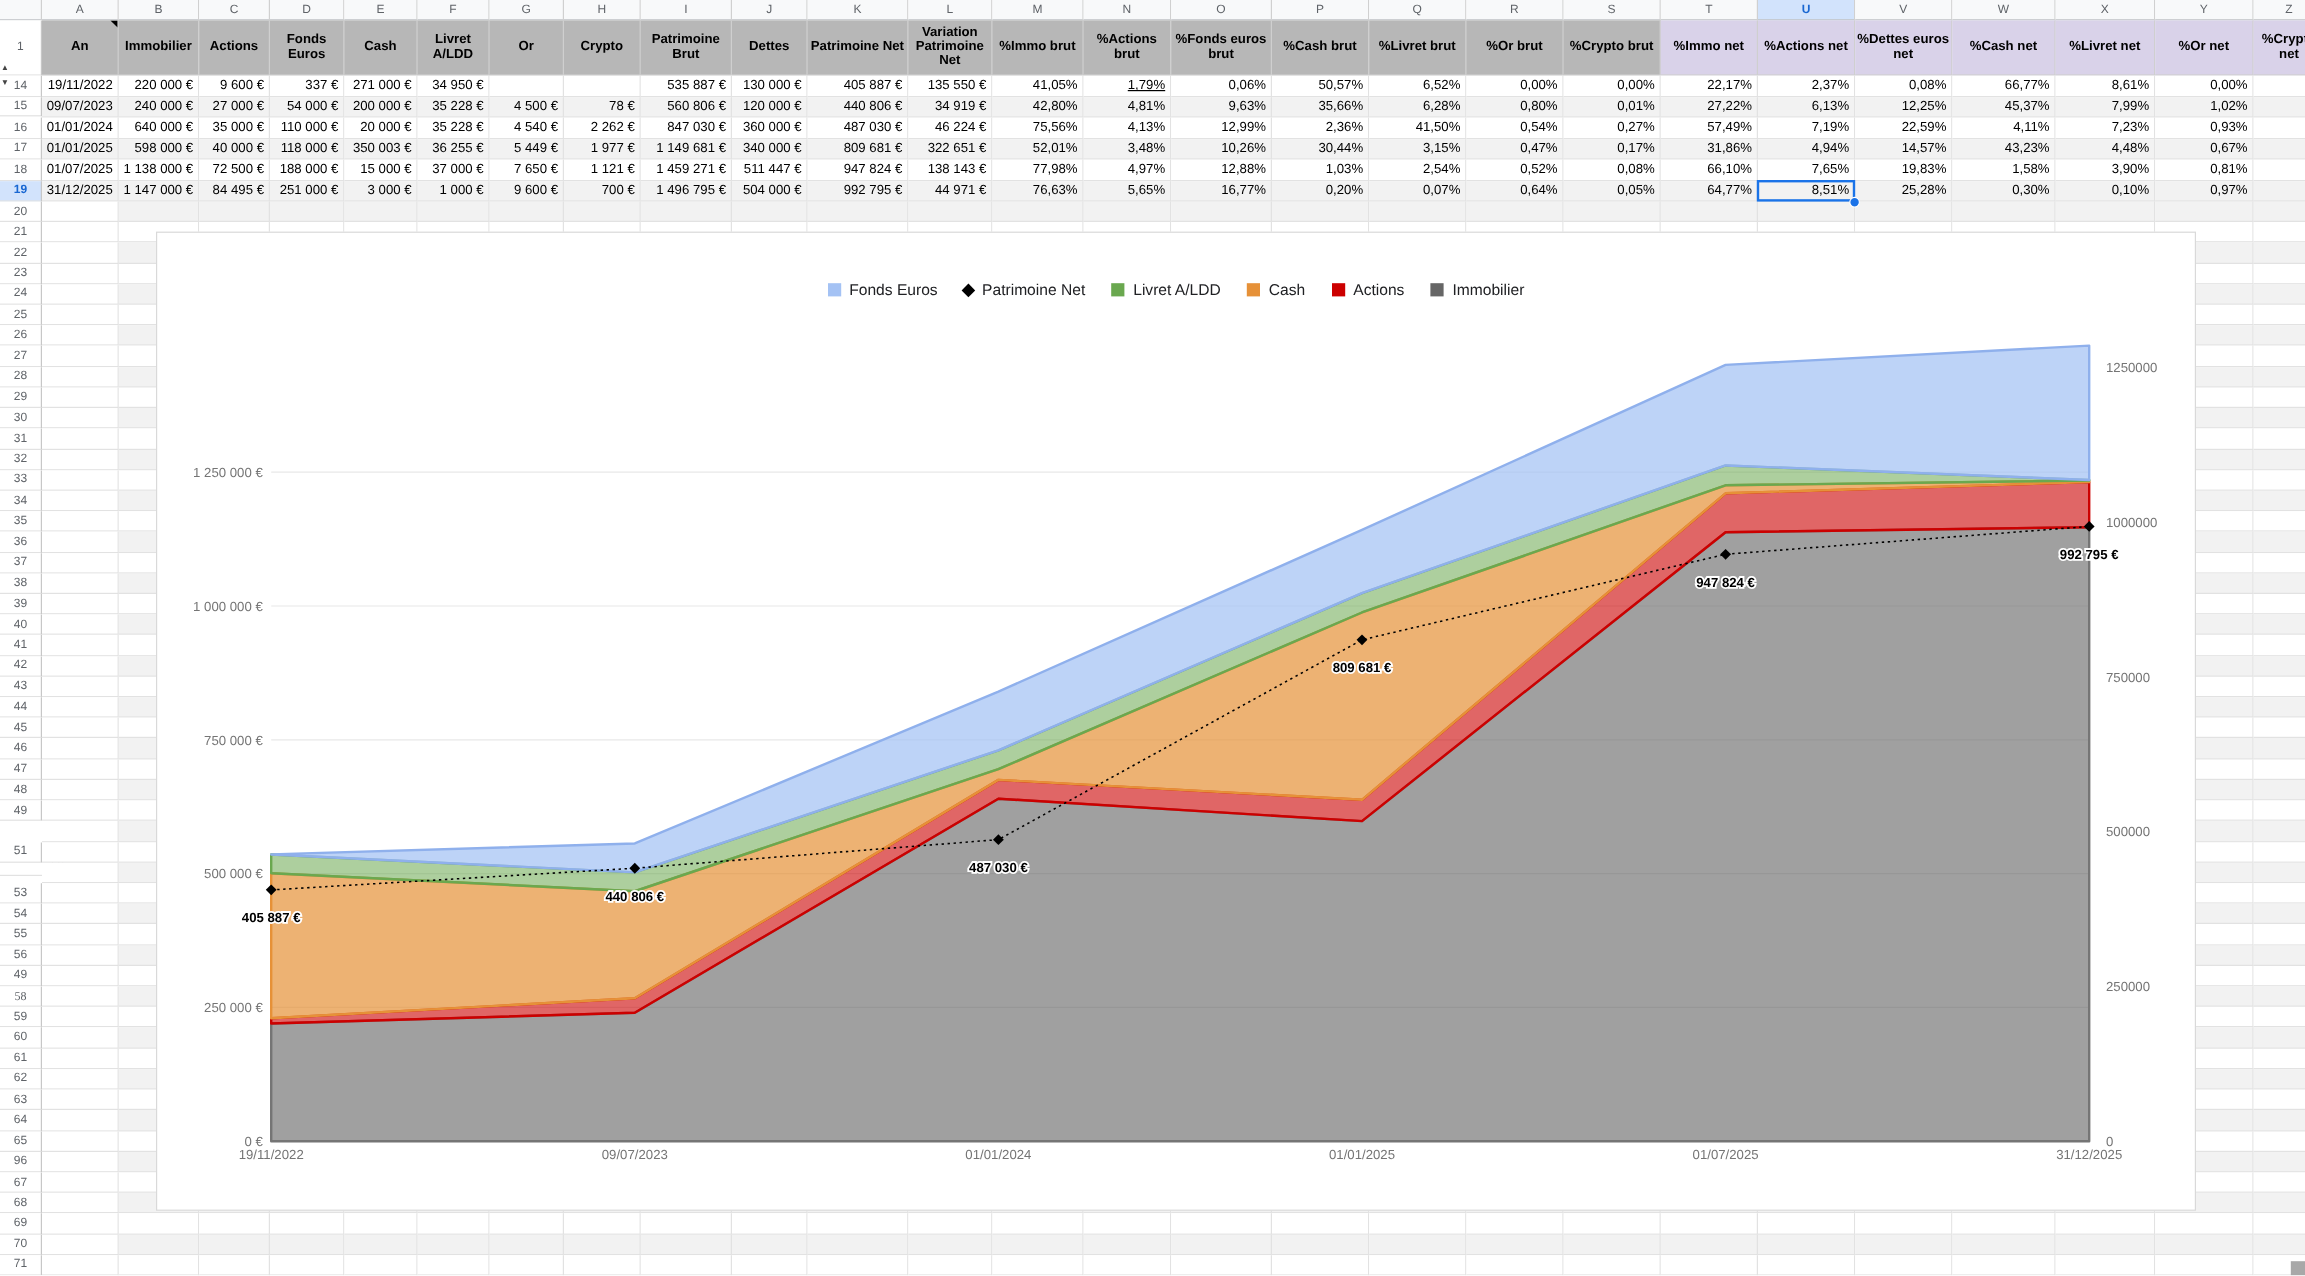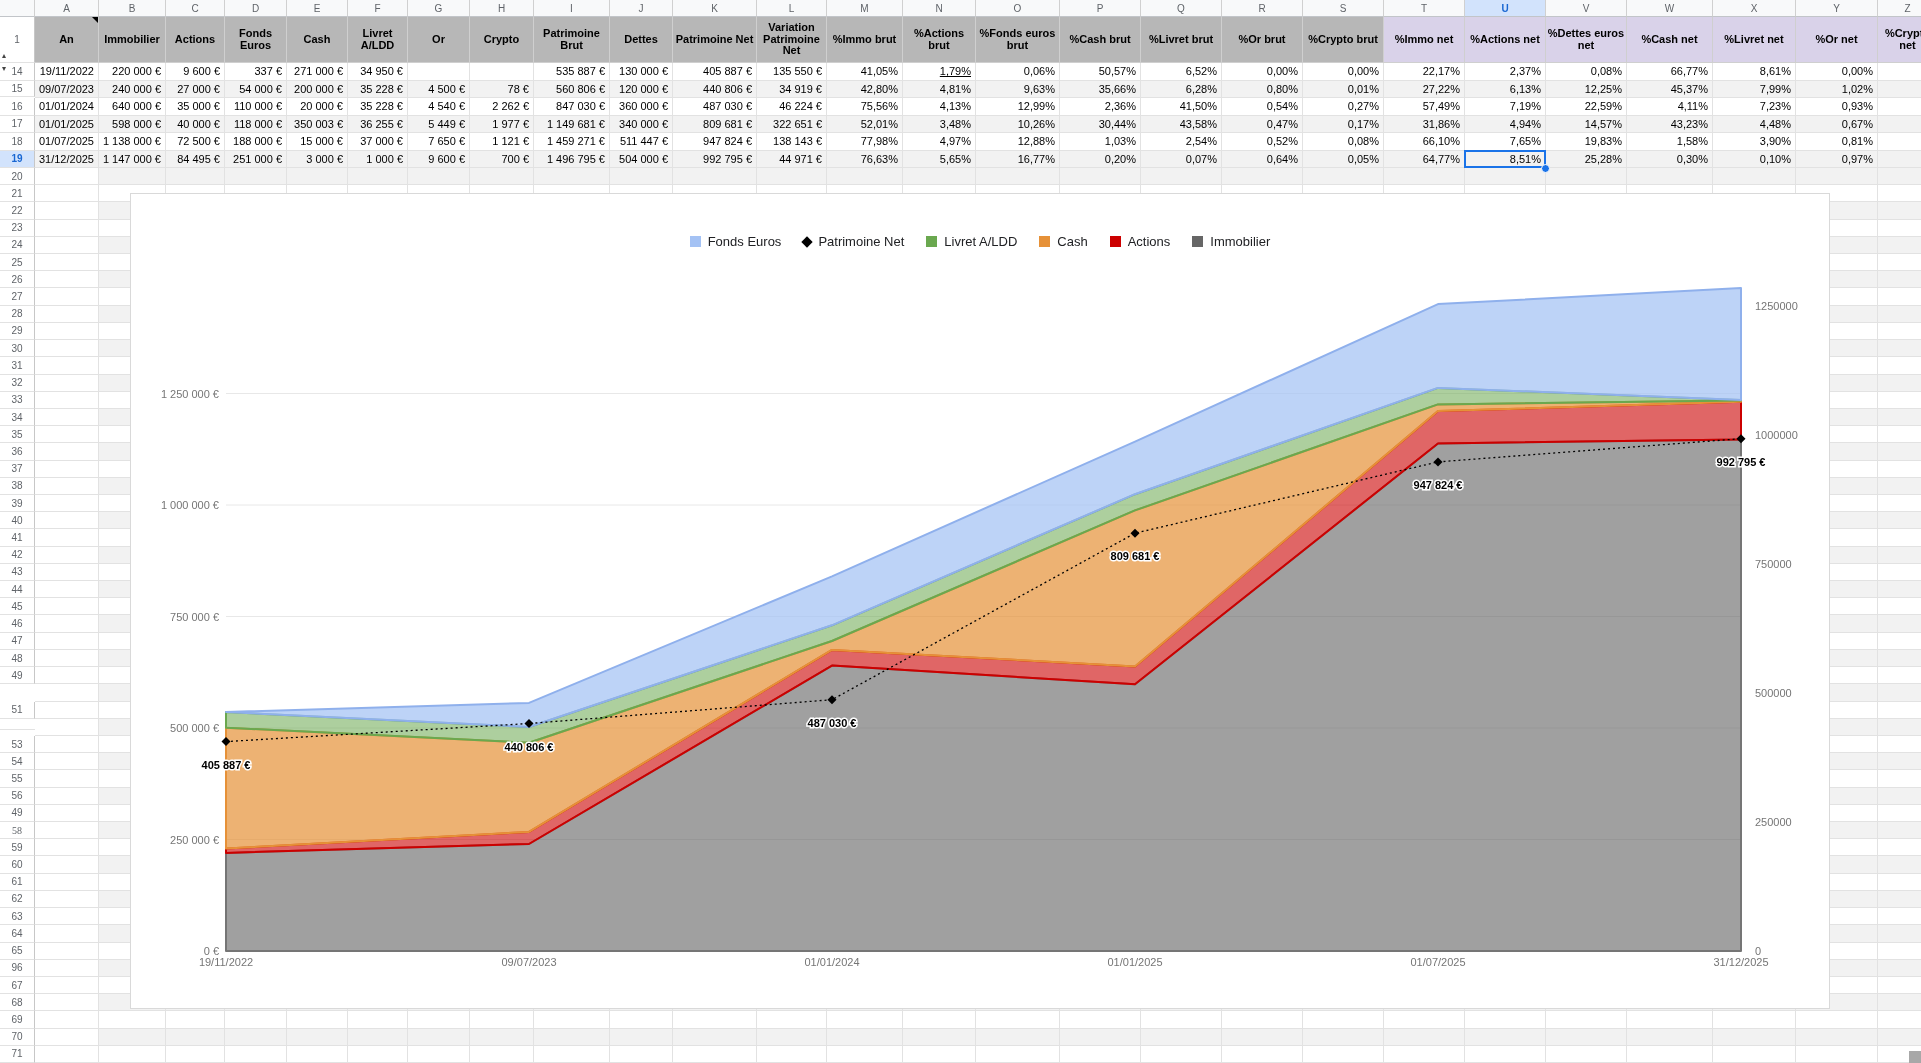--- a/index.html
+++ b/index.html
@@ -184,21 +184,21 @@
     <div class="cell" style="left: 408px; top: 115.5px; width: 62px; height: 17.5px; background: rgb(242, 242, 242);">5 449 €</div>
     <div class="cell" style="left: 470px; top: 115.5px; width: 64px; height: 17.5px; background: rgb(242, 242, 242);">1 977 €</div>
     <div class="cell" style="left: 534px; top: 115.5px; width: 76px; height: 17.5px; background: rgb(242, 242, 242);">1 149 681 €</div>
     <div class="cell" style="left: 610px; top: 115.5px; width: 63px; height: 17.5px; background: rgb(242, 242, 242);">340 000 €</div>
     <div class="cell" style="left: 673px; top: 115.5px; width: 84px; height: 17.5px; background: rgb(242, 242, 242);">809 681 €</div>
     <div class="cell" style="left: 757px; top: 115.5px; width: 70px; height: 17.5px; background: rgb(242, 242, 242);">322 651 €</div>
     <div class="cell" style="left: 827px; top: 115.5px; width: 76px; height: 17.5px; background: rgb(242, 242, 242);">52,01%</div>
     <div class="cell" style="left: 903px; top: 115.5px; width: 73px; height: 17.5px; background: rgb(242, 242, 242);">3,48%</div>
     <div class="cell" style="left: 976px; top: 115.5px; width: 84px; height: 17.5px; background: rgb(242, 242, 242);">10,26%</div>
     <div class="cell" style="left: 1060px; top: 115.5px; width: 81px; height: 17.5px; background: rgb(242, 242, 242);">30,44%</div>
-    <div class="cell" style="left: 1141px; top: 115.5px; width: 81px; height: 17.5px; background: rgb(242, 242, 242);">43,58%</div>
+    <div class="cell" style="left: 1141px; top: 115.5px; width: 81px; height: 17.5px; background: rgb(242, 242, 242);">3,15%</div>
     <div class="cell" style="left: 1222px; top: 115.5px; width: 81px; height: 17.5px; background: rgb(242, 242, 242);">0,47%</div>
     <div class="cell" style="left: 1303px; top: 115.5px; width: 81px; height: 17.5px; background: rgb(242, 242, 242);">0,17%</div>
     <div class="cell" style="left: 1384px; top: 115.5px; width: 81px; height: 17.5px; background: rgb(242, 242, 242);">31,86%</div>
     <div class="cell" style="left: 1465px; top: 115.5px; width: 81px; height: 17.5px; background: rgb(242, 242, 242);">4,94%</div>
     <div class="cell" style="left: 1546px; top: 115.5px; width: 81px; height: 17.5px; background: rgb(242, 242, 242);">14,57%</div>
     <div class="cell" style="left: 1627px; top: 115.5px; width: 86px; height: 17.5px; background: rgb(242, 242, 242);">43,23%</div>
     <div class="cell" style="left: 1713px; top: 115.5px; width: 83px; height: 17.5px; background: rgb(242, 242, 242);">4,48%</div>
     <div class="cell" style="left: 1796px; top: 115.5px; width: 82px; height: 17.5px; background: rgb(242, 242, 242);">0,67%</div>
     <div class="cell" style="left: 1878px; top: 115.5px; width: 60px; height: 17.5px; background: rgb(242, 242, 242);"></div>
     <div class="gut" style="left: 0px; top: 133px; width: 35px; height: 17.5px;">18</div>

